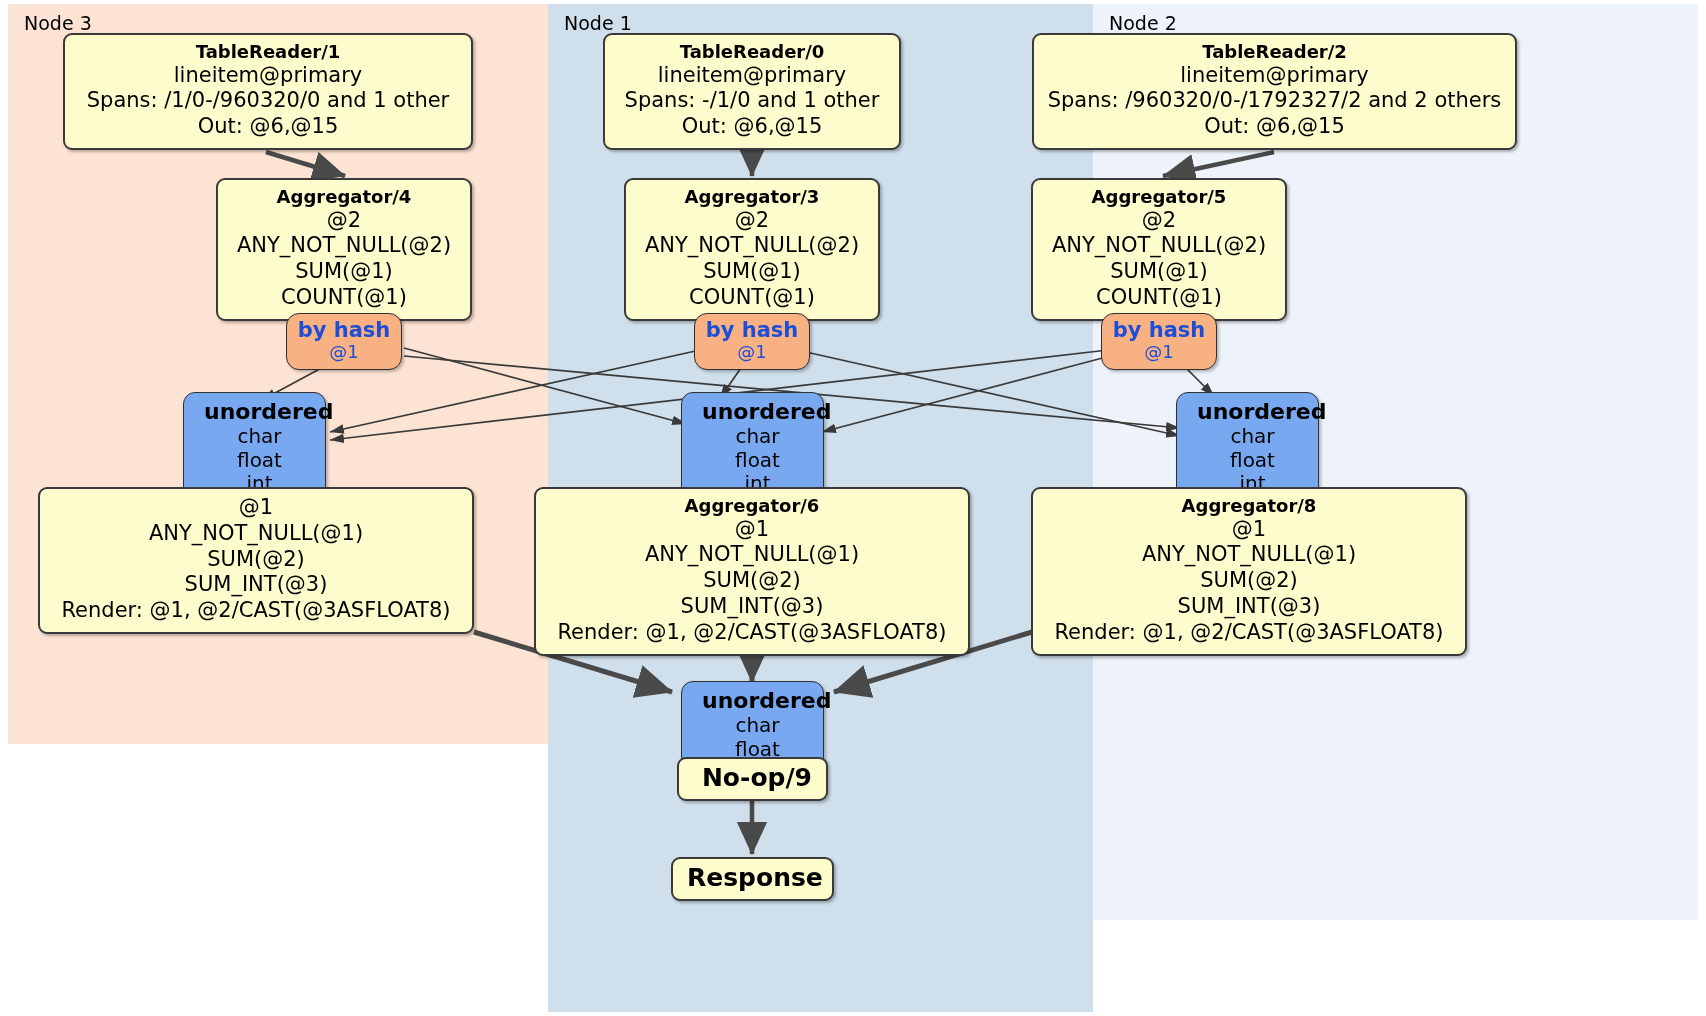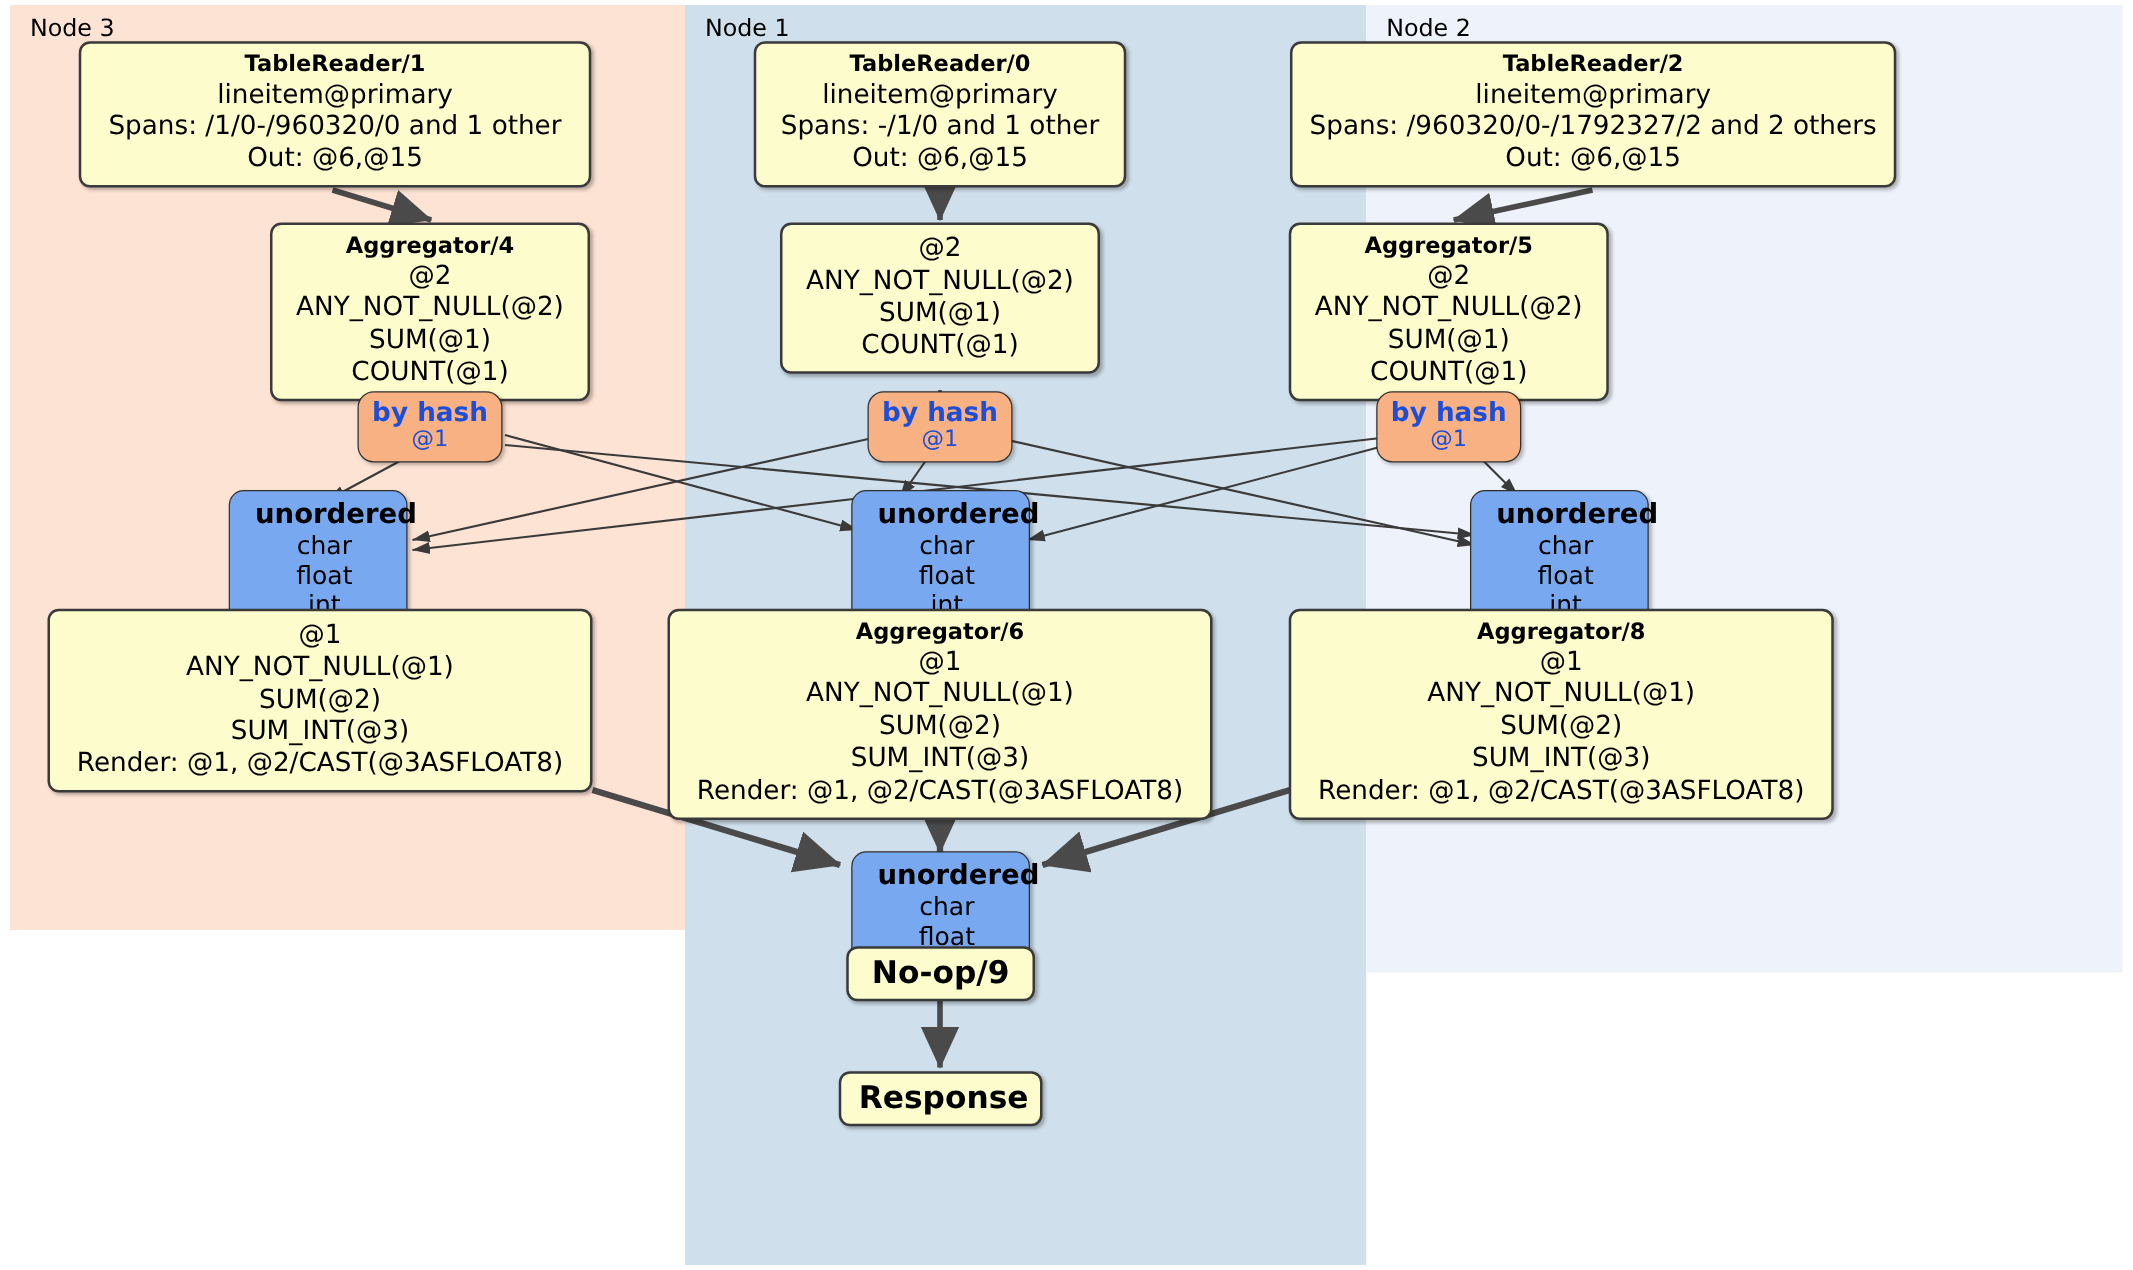--- a/index.html
+++ b/index.html
@@ -32,21 +32,21 @@
     left: 16px;
     top: 8px;
     font-size: 19px;
     color: #000;
     font-family: "DejaVu Sans", sans-serif;
     white-space: nowrap;
   }
 
   #panel-node3 { left: 8px;    top: 4px;  width: 540px;  height: 740px; background: #fde3d3; }
   #panel-node1 { left: 548px;  top: 4px;  width: 545px;  height: 1008px; background: #cfdfeb; }
-  #panel-node2 { left: 1093px; top: 4px;  width: 605px;  height: 774px; background: #eef2fb; }
+  #panel-node2 { left: 1093px; top: 4px;  width: 605px;  height: 916px; background: #eef2fb; }
 
   
   #edges {
     position: absolute;
     left: 0; top: 0;
     width: 1706px;
     height: 1016px;
     pointer-events: none;
   }
 
@@ -102,21 +102,21 @@
   }
   .sync-box .title { font-weight: bold; font-size: 22px; line-height: 1.18; }
   .sync-box .line  { font-size: 20px; line-height: 1.18; }
 
   .small-box {
     position: absolute;
     box-sizing: border-box;
     background: #fcfccc;
     border: 2px solid #3a3a3a;
     border-radius: 9px;
-    text-align: center;
+    text-align: right;
     padding: 4px 14px 6px 14px;
     box-shadow: 2px 2px 3px rgba(0,0,0,0.28);
     color: #000;
   }
   .small-box .title { font-weight: bold; font-size: 25px; line-height: 1.2; white-space: nowrap; }
 </style>
 </head>
 <body>
 
 <div id="canvas">
@@ -212,20 +212,21 @@
 
   <div class="proc-box" style="left:216px; top:178px; width:256px;">
     <div class="title">Aggregator/4</div>
     <div class="line">@2</div>
     <div class="line">ANY_NOT_NULL(@2)</div>
     <div class="line">SUM(@1)</div>
     <div class="line">COUNT(@1)</div>
   </div>
 
   <div class="proc-box" style="left:624px; top:178px; width:256px;">
+    <div class="title">Aggregator/3</div>
     <div class="line">@2</div>
     <div class="line">ANY_NOT_NULL(@2)</div>
     <div class="line">SUM(@1)</div>
     <div class="line">COUNT(@1)</div>
   </div>
 
   <div class="proc-box" style="left:1031px; top:178px; width:256px;">
     <div class="title">Aggregator/5</div>
     <div class="line">@2</div>
     <div class="line">ANY_NOT_NULL(@2)</div>

